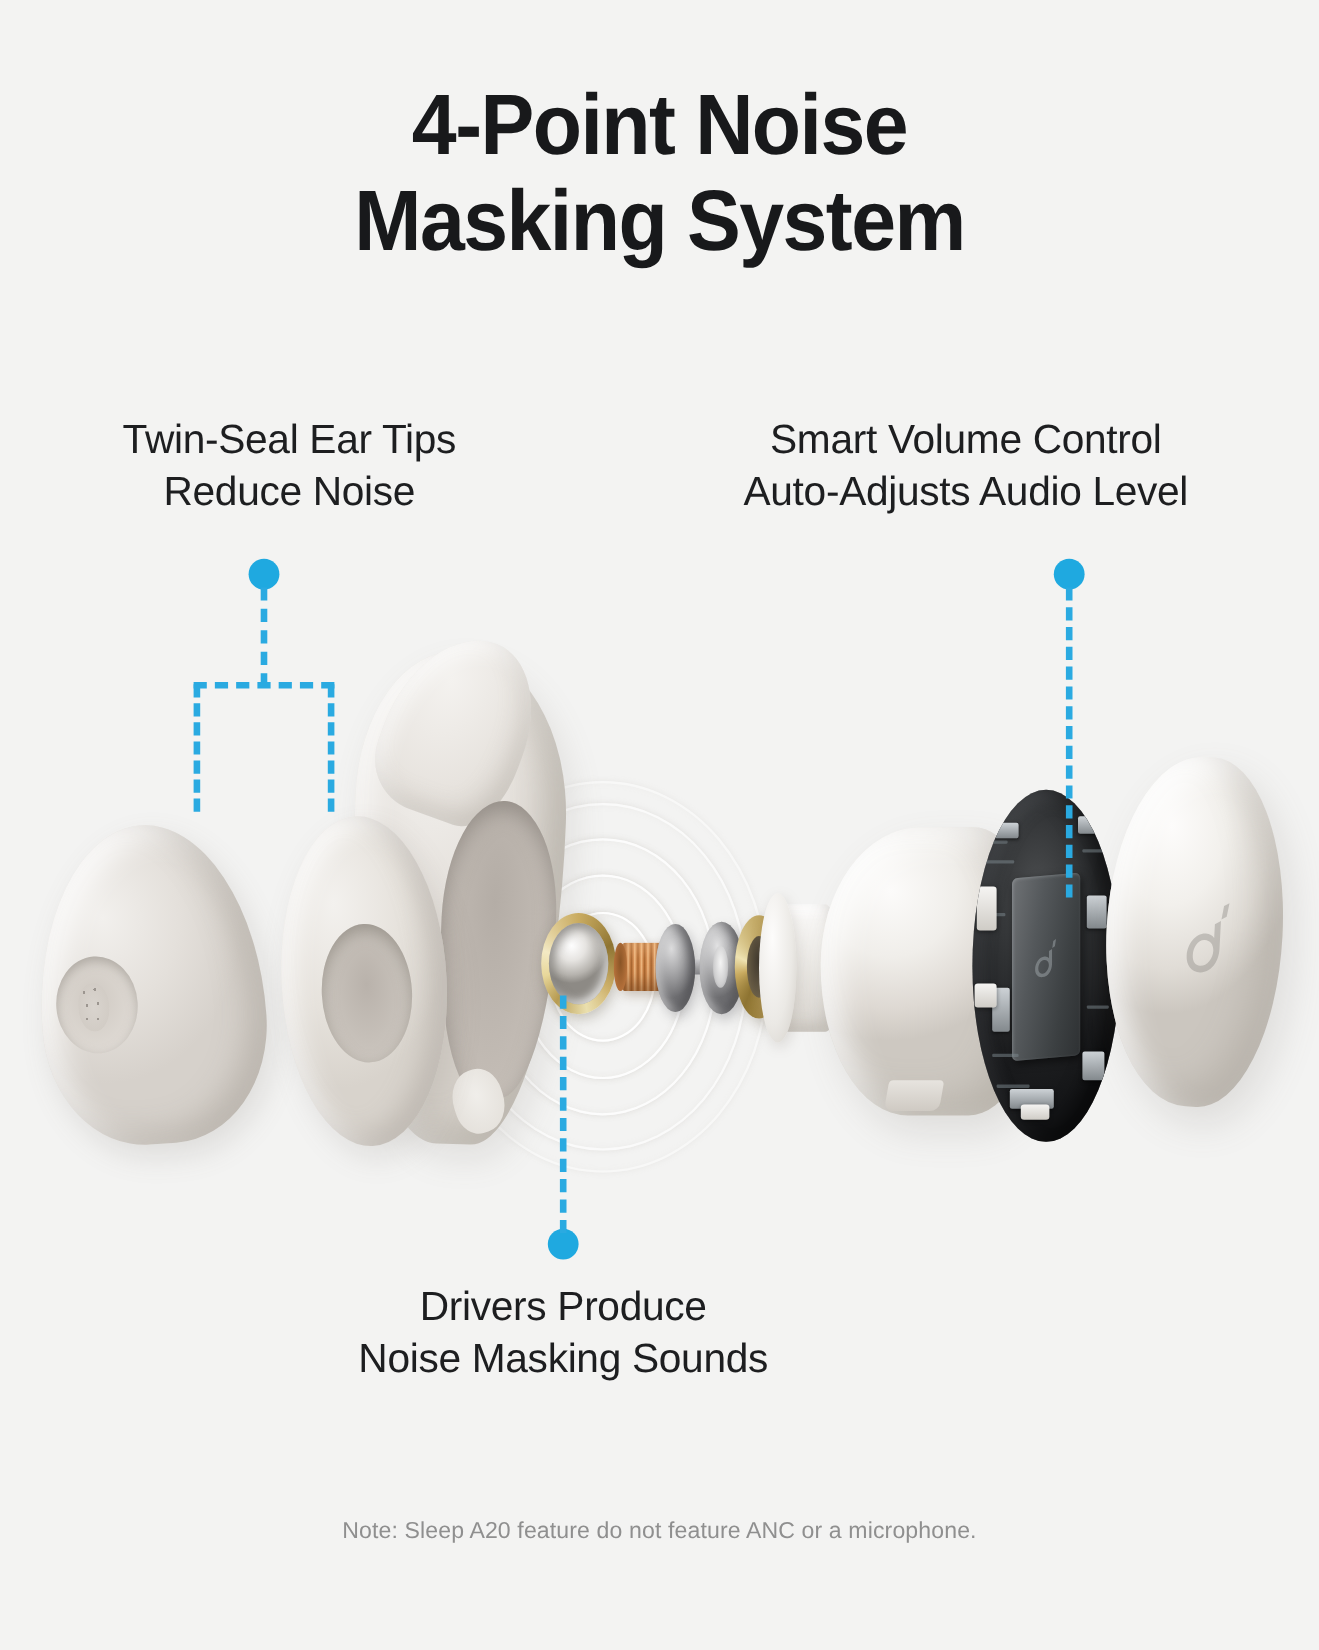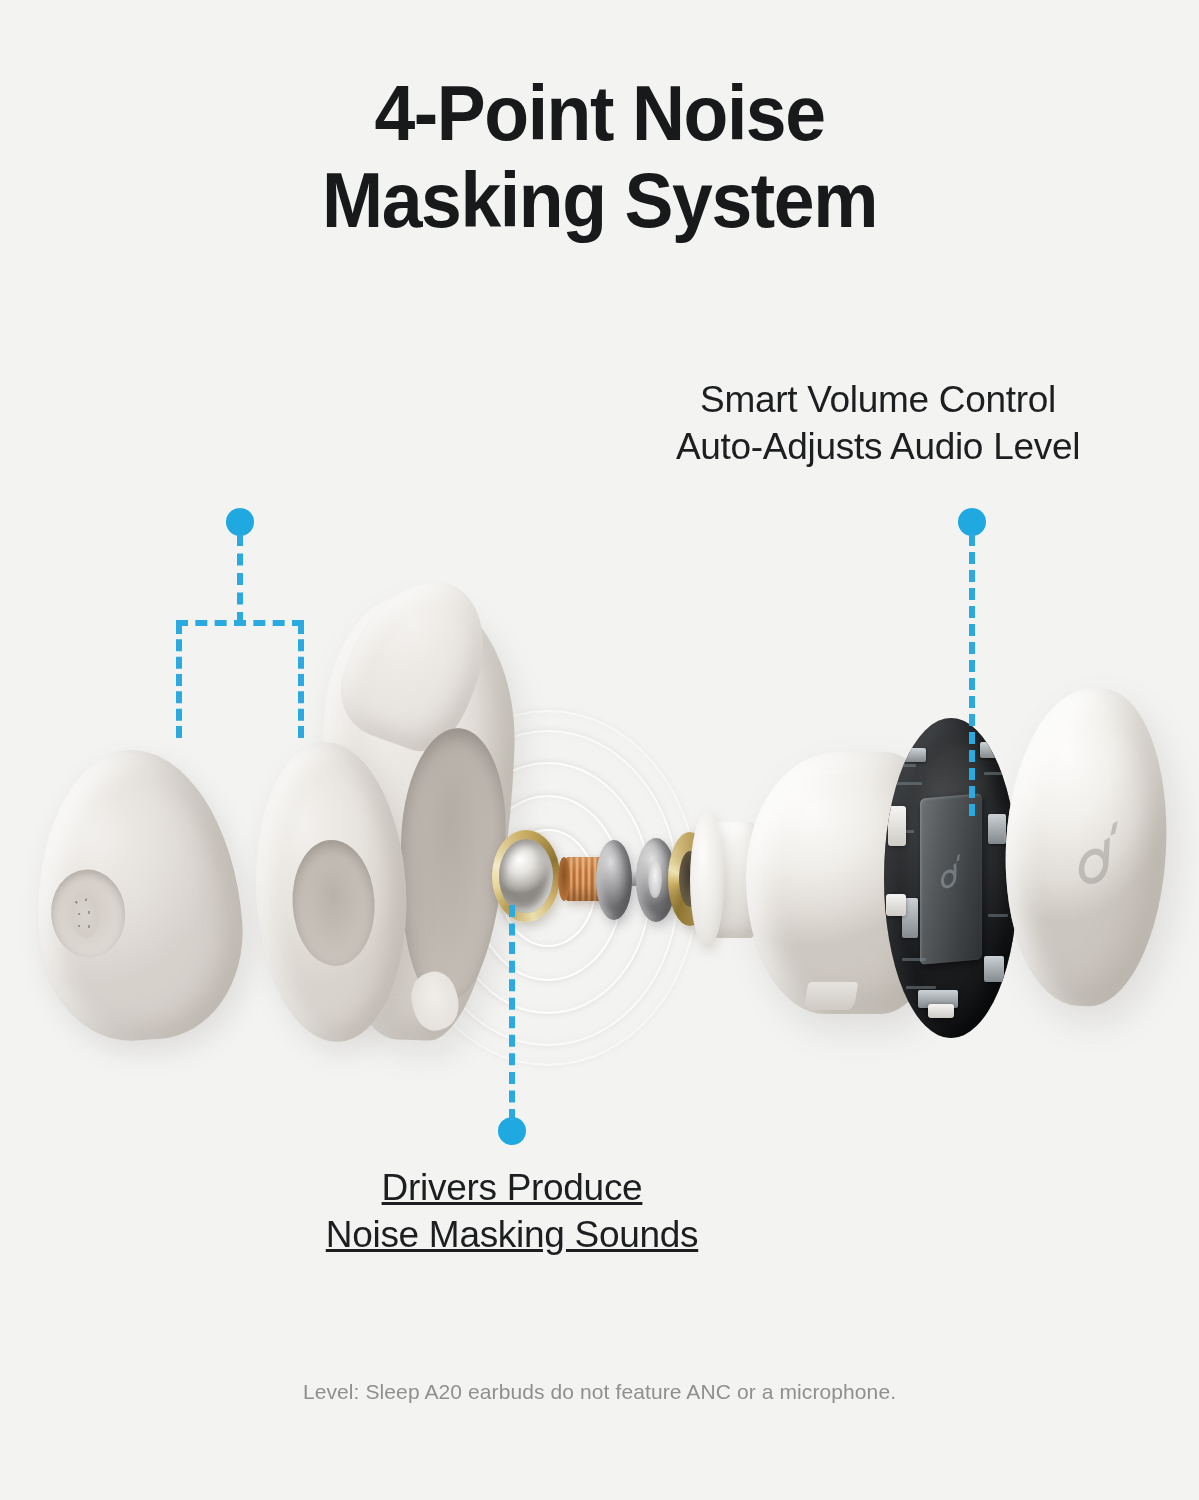--- a/index.html
+++ b/index.html
@@ -41,21 +41,21 @@
     color: #1d1e20;
     font-weight: 400;
     font-size: 37px;
     line-height: 1.28;
     letter-spacing: -0.3px;
     white-space: pre-line;
     text-align: center;
   }
   .label-tips   { left: 18px;  top: 376px;  width: 490px; }
   .label-volume { left: 578px; top: 376px;  width: 600px; }
-  .label-driver { left: 232px; top: 1164px; width: 560px; text-decoration: underline; }
+  .label-driver { left: 232px; top: 1164px; width: 560px; }
 
   
   .footnote {
     position: absolute;
     left: 0; top: 1380px;
     width: 1199px;
     text-align: center;
     color: #8f8f8f;
     font-size: 21px;
     letter-spacing: 0.1px;
@@ -467,31 +467,33 @@
 
     <div class="bud-cap">
       <svg class="cap-logo" viewBox="0 0 24 36">
         <path d="M17.5 2 L20 0.5 L19 7 L16.6 8.4 Z" fill="#8e8b86"></path>
         <path d="M16.4 9.2 L16.4 22.5 C16.4 29 12.6 34 7.8 34 C3.6 34 1 30.8 1 26.4 C1 20.6 4.8 15.4 9.6 15.4 C11.4 15.4 12.8 16.2 13.6 17.4 L13.6 10.8 Z
                  M9.2 18.6 C6 18.6 3.9 22.3 3.9 26.1 C3.9 29 5.3 30.9 7.6 30.9 C10.8 30.9 13.5 27.2 13.5 23.4 C13.5 20.5 11.6 18.6 9.2 18.6 Z" fill="#8e8b86"></path>
       </svg>
     </div>
   </div>
 
+  <div class="callout-label label-tips">Twin-Seal Ear Tips
+Reduce Noise</div>
   <span class="dot dot-tips"></span>
   <span class="dline-v dl-tips-stem"></span>
   <span class="dline-h dl-tips-bar"></span>
   <span class="dline-v dl-tips-left"></span>
   <span class="dline-v dl-tips-right"></span>
 
   <div class="callout-label label-volume">Smart Volume Control
 Auto-Adjusts Audio Level</div>
   <span class="dot dot-volume"></span>
   <span class="dline-v dl-volume"></span>
 
   <div class="callout-label label-driver">Drivers Produce
 Noise Masking Sounds</div>
   <span class="dot dot-driver"></span>
   <span class="dline-v dl-driver"></span>
 
-  <div class="footnote">Level: Sleep A20 earbuds do not feature ANC or a microphone.</div>
+  <div class="footnote">Note: Sleep A20 feature do not feature ANC or a microphone.</div>
 
 </div>
 
 </body></html>

